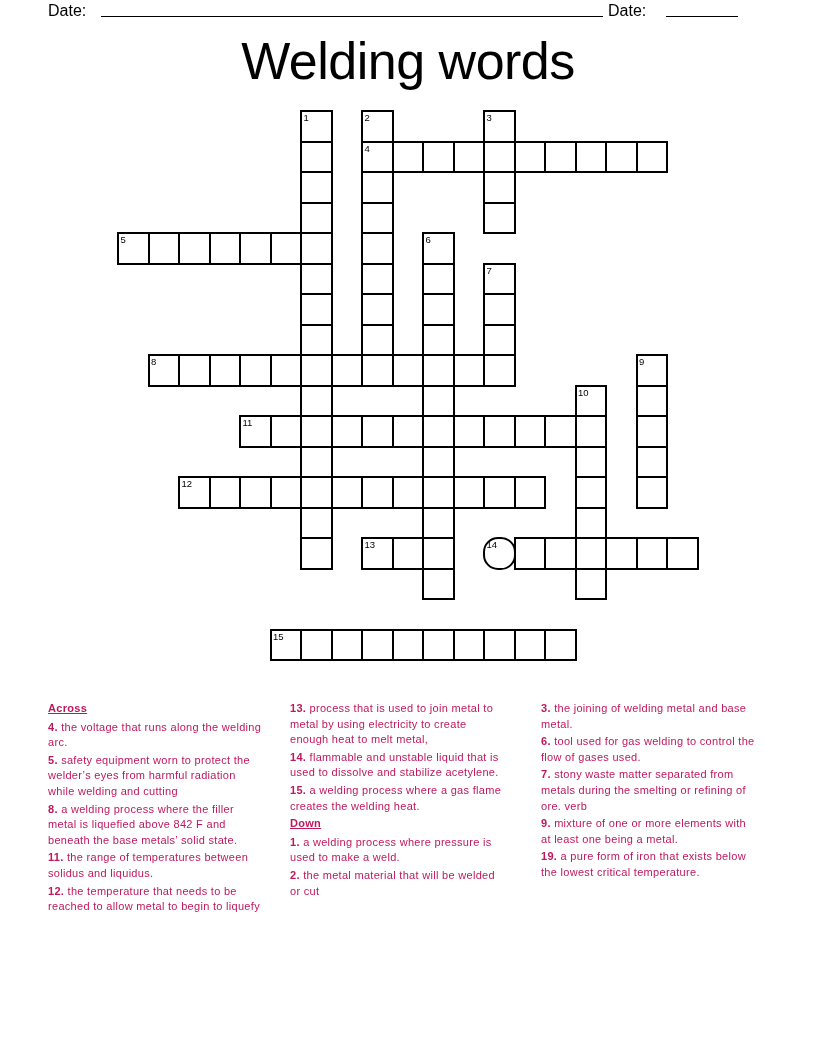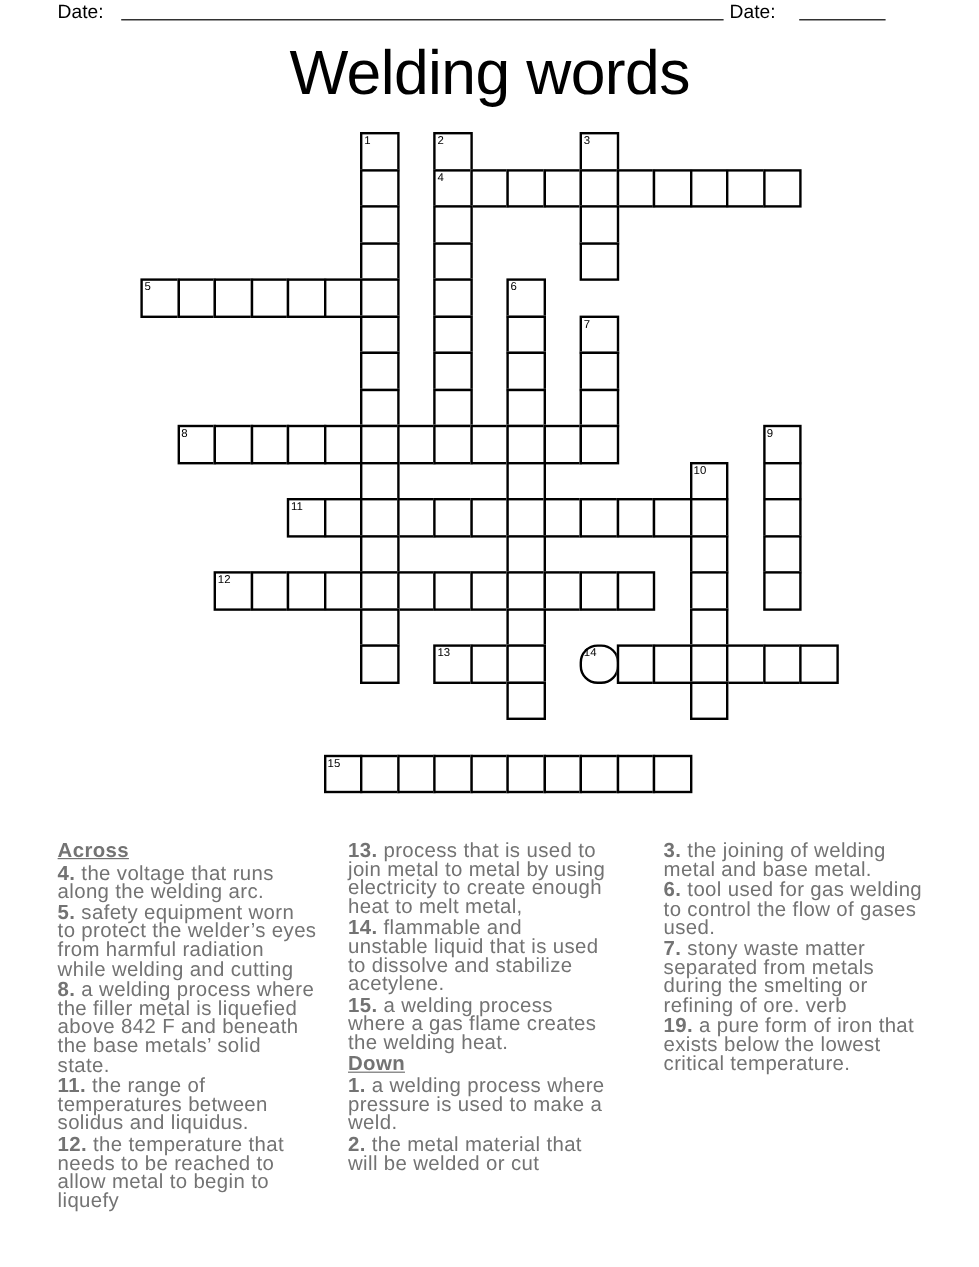--- a/index.html
+++ b/index.html
@@ -25,25 +25,25 @@
     position:absolute;width:32.5px;height:32.5px;box-sizing:border-box;
     border:2px solid #000;background:#fff;
   }
   .cellnum{
     position:absolute;top:0;left:1.5px;font-size:9.5px;line-height:11px;color:#000;
     font-family:"Liberation Sans",sans-serif;
   }
   
   .clue-col{
     position:absolute;top:701px;width:216px;
-    font-size:17px;line-height:15.6px;letter-spacing:0.3px;color:#737373;
+    font-size:11px;line-height:15.6px;letter-spacing:0.3px;color:#be185d;
   }
   #clue-col-1{left:48px;}
   #clue-col-2{left:290px;}
-  #clue-col-3{left:553px;}
+  #clue-col-3{left:541px;}
   .clue-col p{margin:0 0 2px 0;}
   .clue-heading{font-weight:bold;text-decoration:underline;margin-bottom:3px !important;}
   .clue-num{font-weight:bold;}
 </style>
 </head>
 <body>
 
 <div class="page">
 
   <span class="hdr" id="name-label">Date:</span>
@@ -214,16 +214,17 @@
       <p class="clue"><span class="clue-num">14.</span> flammable and unstable liquid that is used to dissolve and stabilize acetylene.</p>
       <p class="clue"><span class="clue-num">15.</span> a welding process where a gas flame creates the welding heat.</p>
       <p class="clue-heading">Down</p>
       <p class="clue"><span class="clue-num">1.</span> a welding process where pressure is used to make a weld.</p>
       <p class="clue"><span class="clue-num">2.</span> the metal material that will be welded or cut</p>
     </div>
   <div class="clue-col" id="clue-col-3">
       <p class="clue"><span class="clue-num">3.</span> the joining of welding metal and base metal.</p>
       <p class="clue"><span class="clue-num">6.</span> tool used for gas welding to control the flow of gases used.</p>
       <p class="clue"><span class="clue-num">7.</span> stony waste matter separated from metals during the smelting or refining of ore. verb</p>
+      <p class="clue"><span class="clue-num">9.</span> mixture of one or more elements with at least one being a metal.</p>
       <p class="clue"><span class="clue-num">19.</span> a pure form of iron that exists below the lowest critical temperature.</p>
     </div>
 
 </div>
 
 </body></html>

